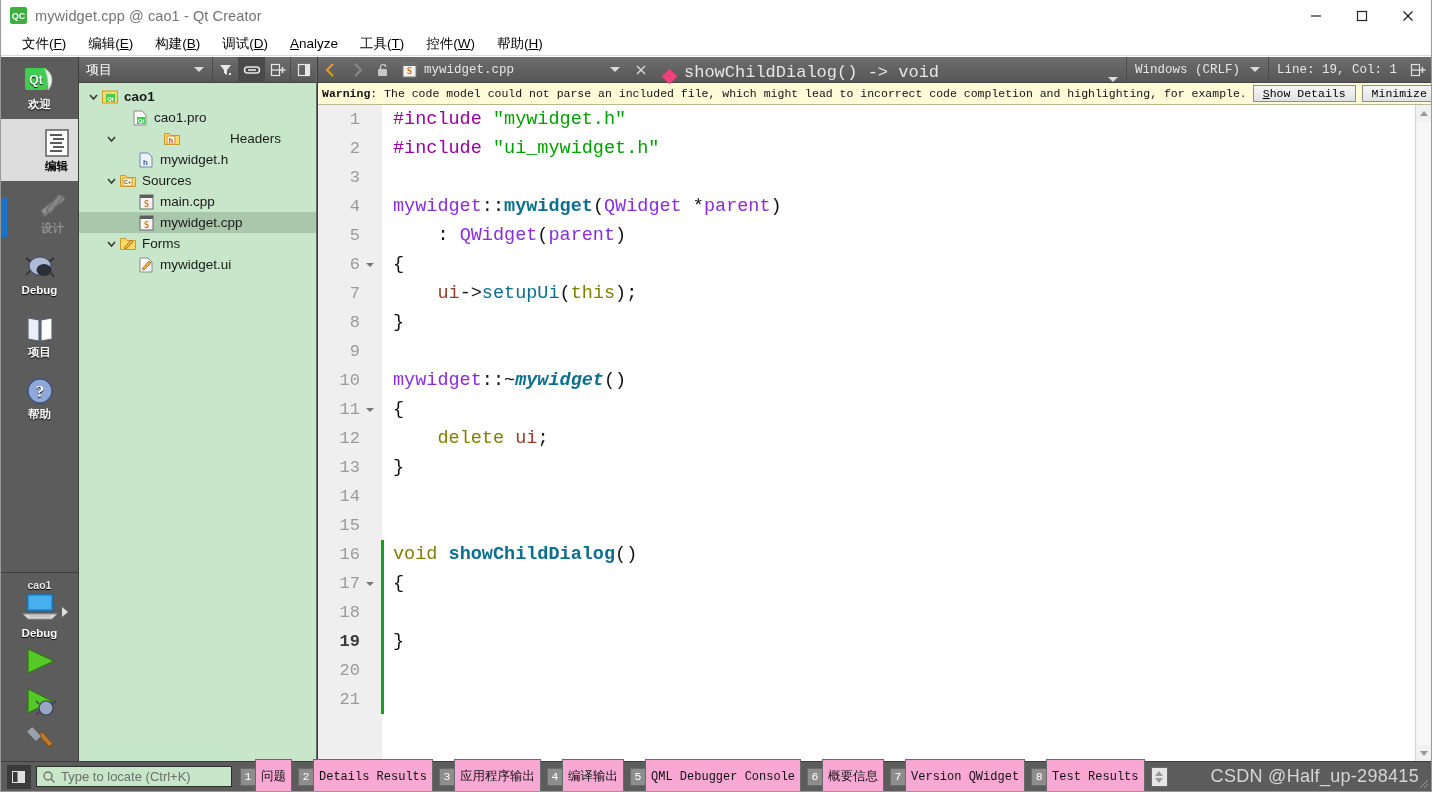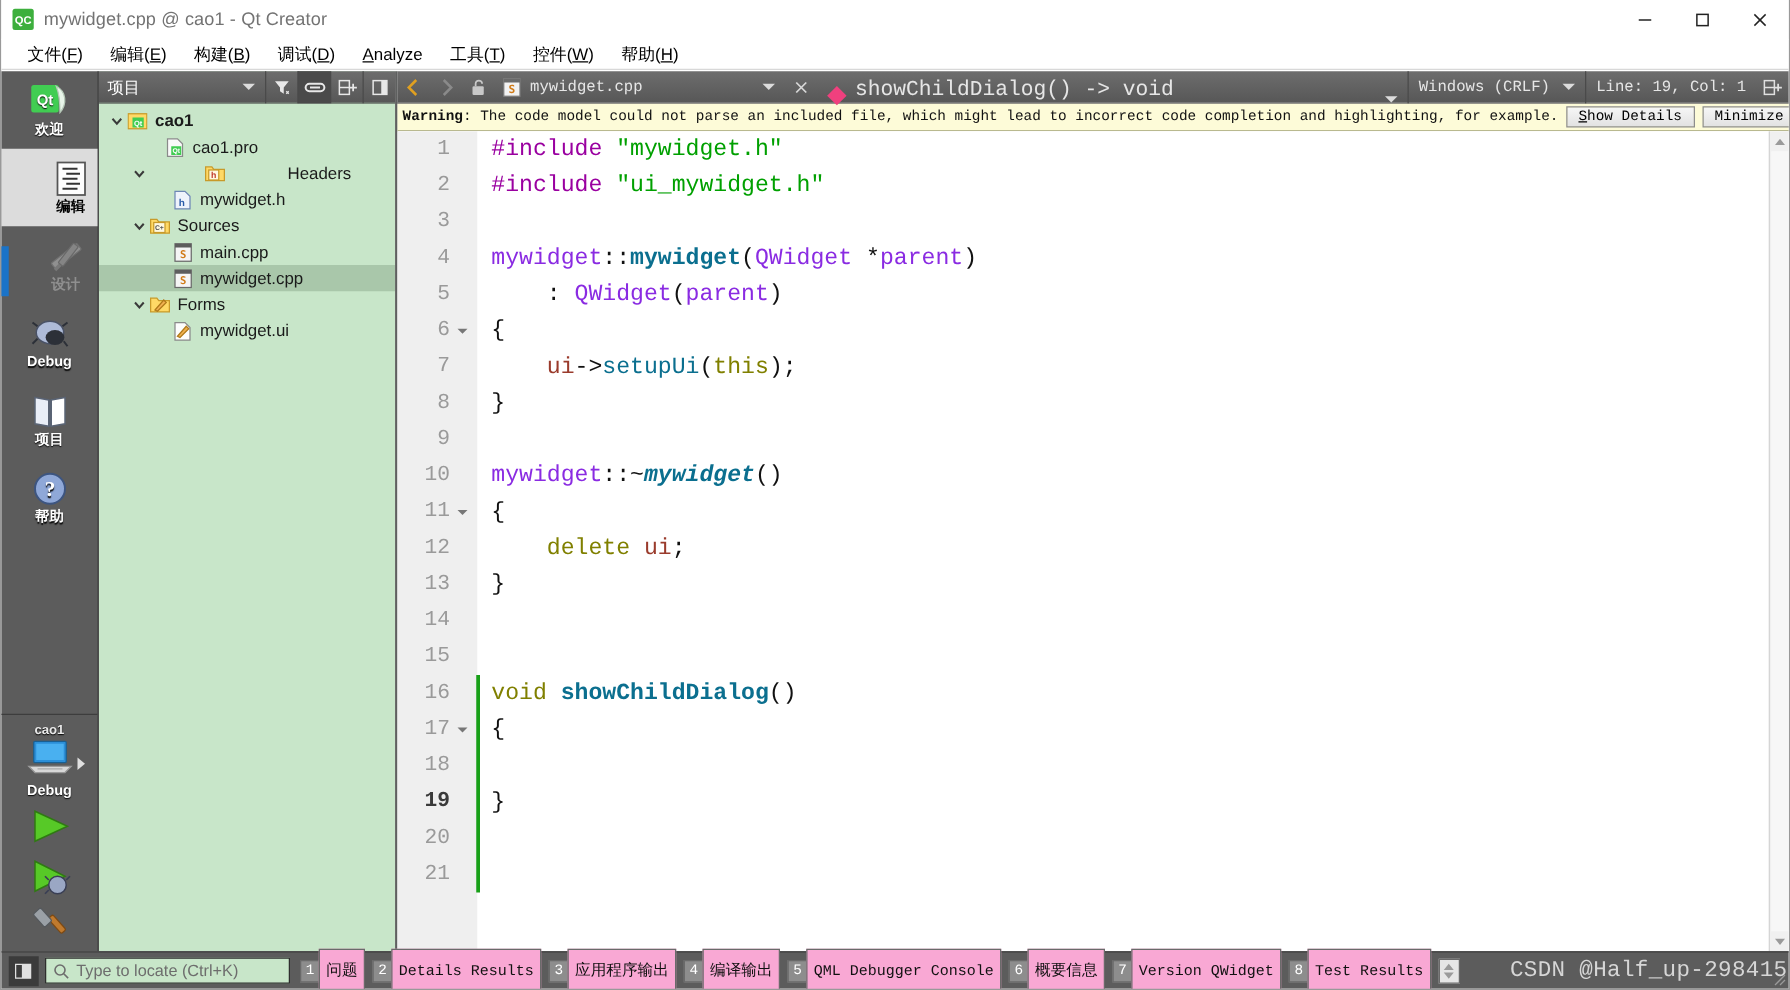--- a/index.html
+++ b/index.html
@@ -431,24 +431,23 @@
     margin-left: 6px;
     display: flex; flex-direction: column;
     align-items: center; justify-content: center;
     gap: 2px;
     flex: none;
   }
   .watermark {
     margin-left: auto;
     font-size: 18px;
     color: #d6d6d6;
-    padding-right: 1px;
+    padding-right: 12px;
     letter-spacing: 0.3px;
     white-space: nowrap;
-    font-family: Liberation Mono, monospace;
   }
   .bb-resize {
     position: absolute; right: 2px; bottom: 2px;
     width: 14px; height: 14px;
   }
   .leftstub {
     position: absolute; left: 0; top: 140px;
     width: 6px; height: 40px; background: #1a73c8;
   }
 </style>

